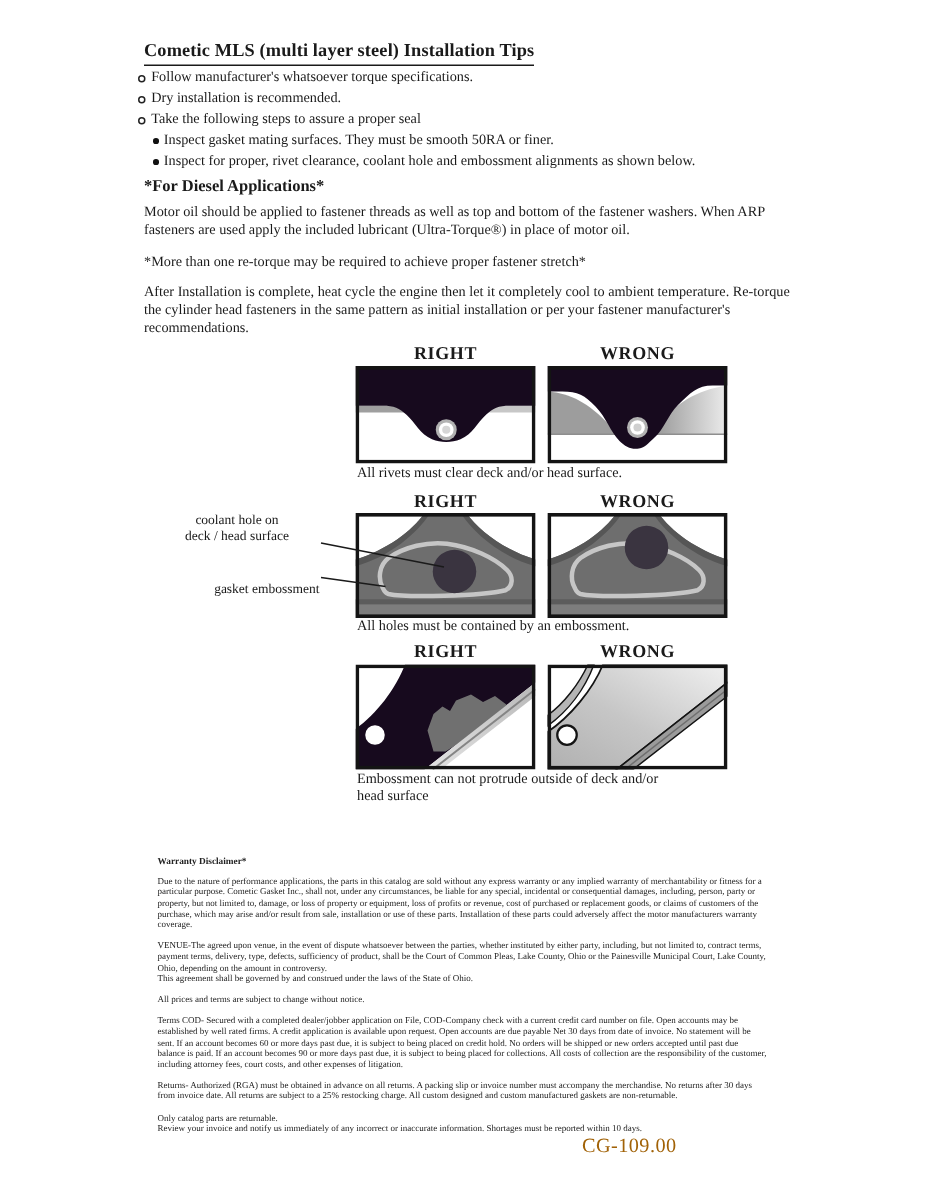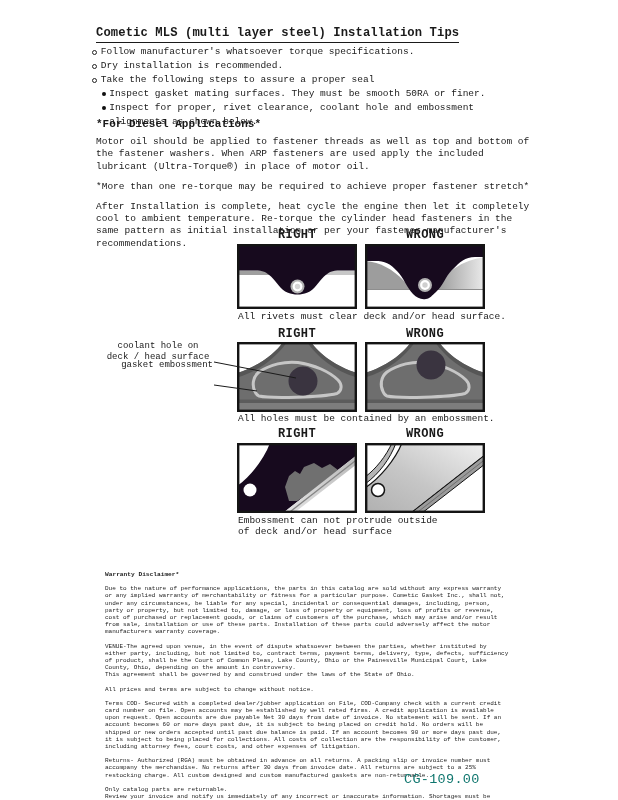--- a/index.html
+++ b/index.html
@@ -1,19 +1,19 @@
 <!DOCTYPE html>
 <html><head>
 <meta charset="utf-8">
 <style>
   html,body { margin:0; padding:0; background:#e8e8e8; }
   .page {
     position:relative; width:618px; height:800px; margin:0 auto;
     background:#ffffff; overflow:hidden;
-    font-family:Liberation Mono, monospace; color:#1a1a1a;
+    font-family:Liberation Serif, serif; color:#1a1a1a;
     -webkit-font-smoothing:antialiased;
   }
   .title {
     position:absolute; left:96px; top:26px; margin:0;
     font-size:12.2px; font-weight:bold; letter-spacing:0.1px;
     border-bottom:1.5px solid #1a1a1a; padding-bottom:1.5px;
   }
   .bullets { position:absolute; left:92px; top:45px; width:440px; font-size:9.5px; line-height:14px; }
   .bullet-row { display:flex; align-items:flex-start; }
   .bullet-row.sub { padding-left:10px; }
@@ -28,21 +28,21 @@
   .dg-img     { position:absolute; z-index:1; }
   .dg-caption { position:absolute; margin:0; font-size:9.5px; line-height:11px; }
   .ann        { position:absolute; left:103px; width:110px; margin:0; text-align:right; font-size:9px; line-height:11px; }
   .leader-overlay { position:absolute; left:105px; top:340px; z-index:2; pointer-events:none; }
 
   .warranty { position:absolute; left:105px; top:571px; width:406px; font-size:6px; line-height:7.2px; color:#232323; }
   .warranty h3 { font-size:6.2px; margin:0 0 7px 0; }
   .warranty p  { margin:0 0 7px 0; }
   .warranty p.tight { margin:0; }
 
-  .docnum { position:absolute; left:388px; top:756px; margin:16px; font-size:13.5px; letter-spacing:0.3px; color:#0f766e; }
+  .docnum { position:absolute; left:388px; top:756px; margin:0; font-size:13.5px; letter-spacing:0.3px; color:#a16207; }
 </style>
 </head>
 <body>
 
 <div class="page">
 
   <h1 class="title">Cometic MLS (multi layer steel) Installation Tips</h1>
 
   <div class="bullets">
     <div class="bullet-row">
@@ -109,21 +109,21 @@
 
   <p class="dg-caption" style="left:238px; top:311px;">All rivets must clear deck and/or head surface.</p>
 
   <p class="dg-label" style="left:237px; top:327px;">RIGHT</p>
   <p class="dg-label" style="left:365px; top:327px;">WRONG</p>
 
   <p class="ann" style="top:341px;text-align:center;">
     <span>coolant hole on</span><br>
     <span>deck / head surface</span>
   </p>
-  <p class="ann" style="top:360px;">gasket embossment</p>
+  <p class="ann" style="top:387px;">gasket embossment</p>
 
   <svg class="leader-overlay" width="200" height="80" viewBox="0 0 200 80">
     <line x1="109" y1="22" x2="191" y2="38" stroke="#1a1a1a" stroke-width="1"></line>
     <line x1="109" y1="45" x2="152" y2="51" stroke="#1a1a1a" stroke-width="1"></line>
   </svg>
 
   <svg class="dg-img" style="left:237px; top:342px;" width="120" height="70" viewBox="0 0 120 70">
     <rect width="120" height="70" fill="#6e6e6e"></rect>
     <path d="M0,0 H46 C38,12 20,25 0,31 Z" fill="#ffffff"></path>
     <path d="M120,0 H74 C82,12 100,25 120,31 Z" fill="#ffffff"></path>

